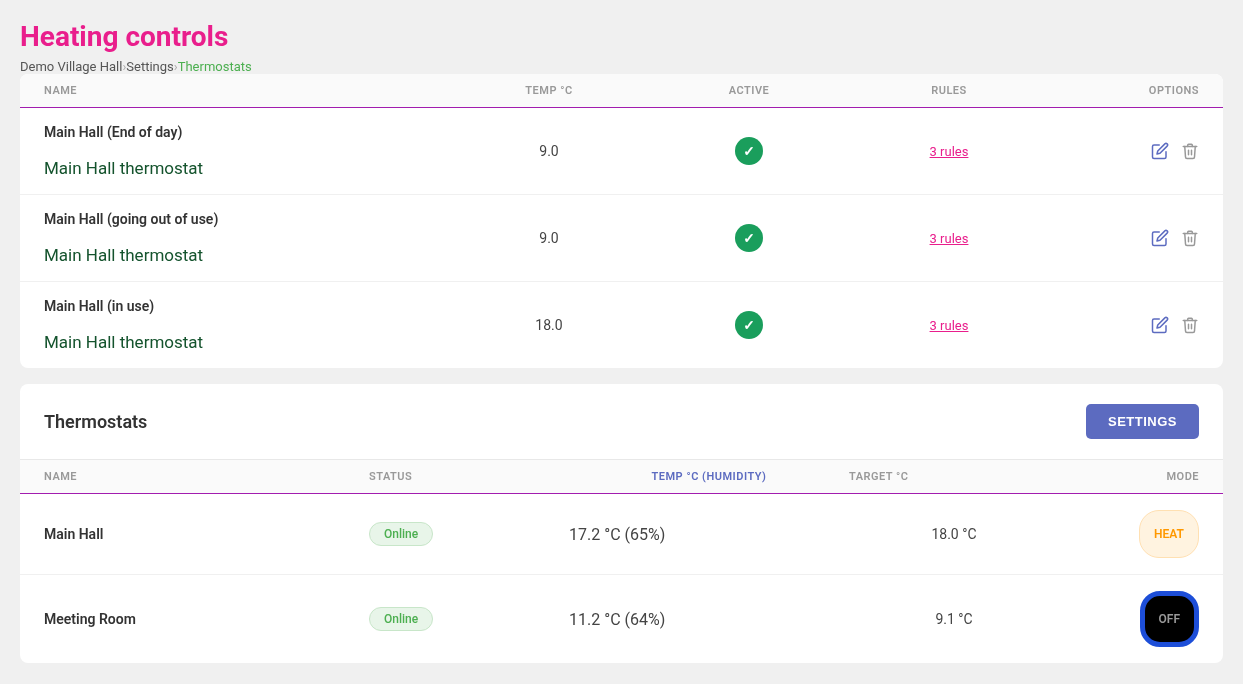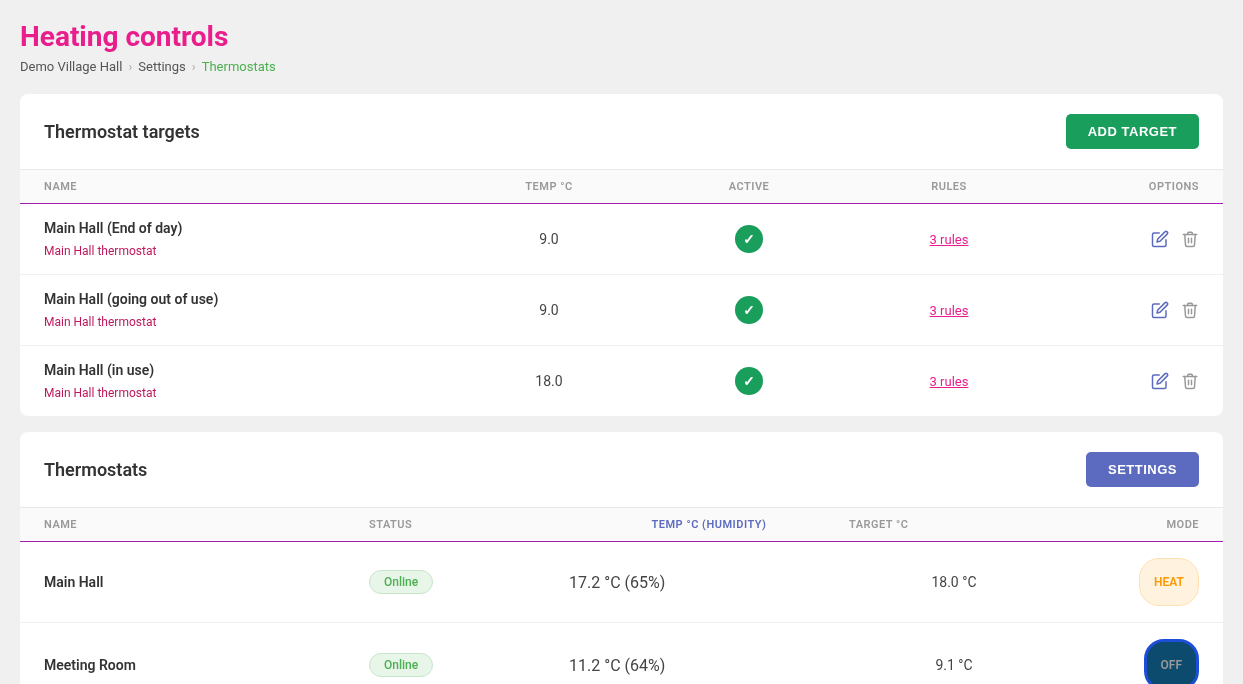--- a/index.html
+++ b/index.html
@@ -11,24 +11,22 @@
     }
     .page-title {
       color: #e91e8c;
       font-size: 28px;
       font-weight: 700;
       margin-bottom: 6px;
     }
     .breadcrumb {
       display: flex;
       align-items: center;
-      gap: 6px;
       font-size: 13px;
       color: #666;
-      margin-bottom: 20px;
     }
     .breadcrumb-sep {
       color: #aaa;
     }
     .breadcrumb-link {
       color: #555;
       cursor: pointer;
       text-decoration: none;
     }
     .breadcrumb-current {
@@ -111,23 +109,23 @@
     }
     .thermostats-row {
       grid-template-columns: 1fr 200px 280px 200px 150px;
     }
     .row-name {
       font-size: 14px;
       font-weight: 600;
       color: #333;
     }
     .row-subtitle {
-      font-size: 12px;
-      color: #be185d;
-      margin-top: 8px;
+      font-size: 17px;
+      color: #14532d;
+      margin-top: 18px;
     }
     .row-value {
       text-align: center;
       font-size: 14px;
       color: #444;
     }
     .check-icon {
       display: flex;
       justify-content: center;
       align-items: center;
@@ -193,23 +191,23 @@
       border-radius: 20px;
       font-size: 12px;
       font-weight: 600;
     }
     .mode-heat {
       background: #fff3e0;
       color: #ff9800;
       border: 1px solid #ffe0b2;
     }
     .mode-off {
-      background: #0c4a6e;
+      background: #000000;
       color: #999;
-      border: 3px solid #1d4ed8;
+      border: 5px solid #1d4ed8;
     }
     .mode-cell {
       text-align: right;
     }
     .temp-cell {
       text-align: left;
       font-size: 16px;
       color: #444;
     }
     .target-cell {
@@ -226,24 +224,20 @@
 
 <div class="breadcrumb">
   <span class="breadcrumb-link">Demo Village Hall</span>
   <span class="breadcrumb-sep">›</span>
   <span class="breadcrumb-link">Settings</span>
   <span class="breadcrumb-sep">›</span>
   <span class="breadcrumb-current">Thermostats</span>
 </div>
 
 <div class="card">
-  <div class="card-header">
-    <span class="card-title">Thermostat targets</span>
-    <button class="btn-add-target">ADD TARGET</button>
-  </div>
 
   <div class="table-header targets-table-header">
     <span class="col-header">NAME</span>
     <span class="col-header center">TEMP °C</span>
     <span class="col-header center">ACTIVE</span>
     <span class="col-header center">RULES</span>
     <span class="col-header right">OPTIONS</span>
   </div>
 
   <div class="table-row targets-row">

